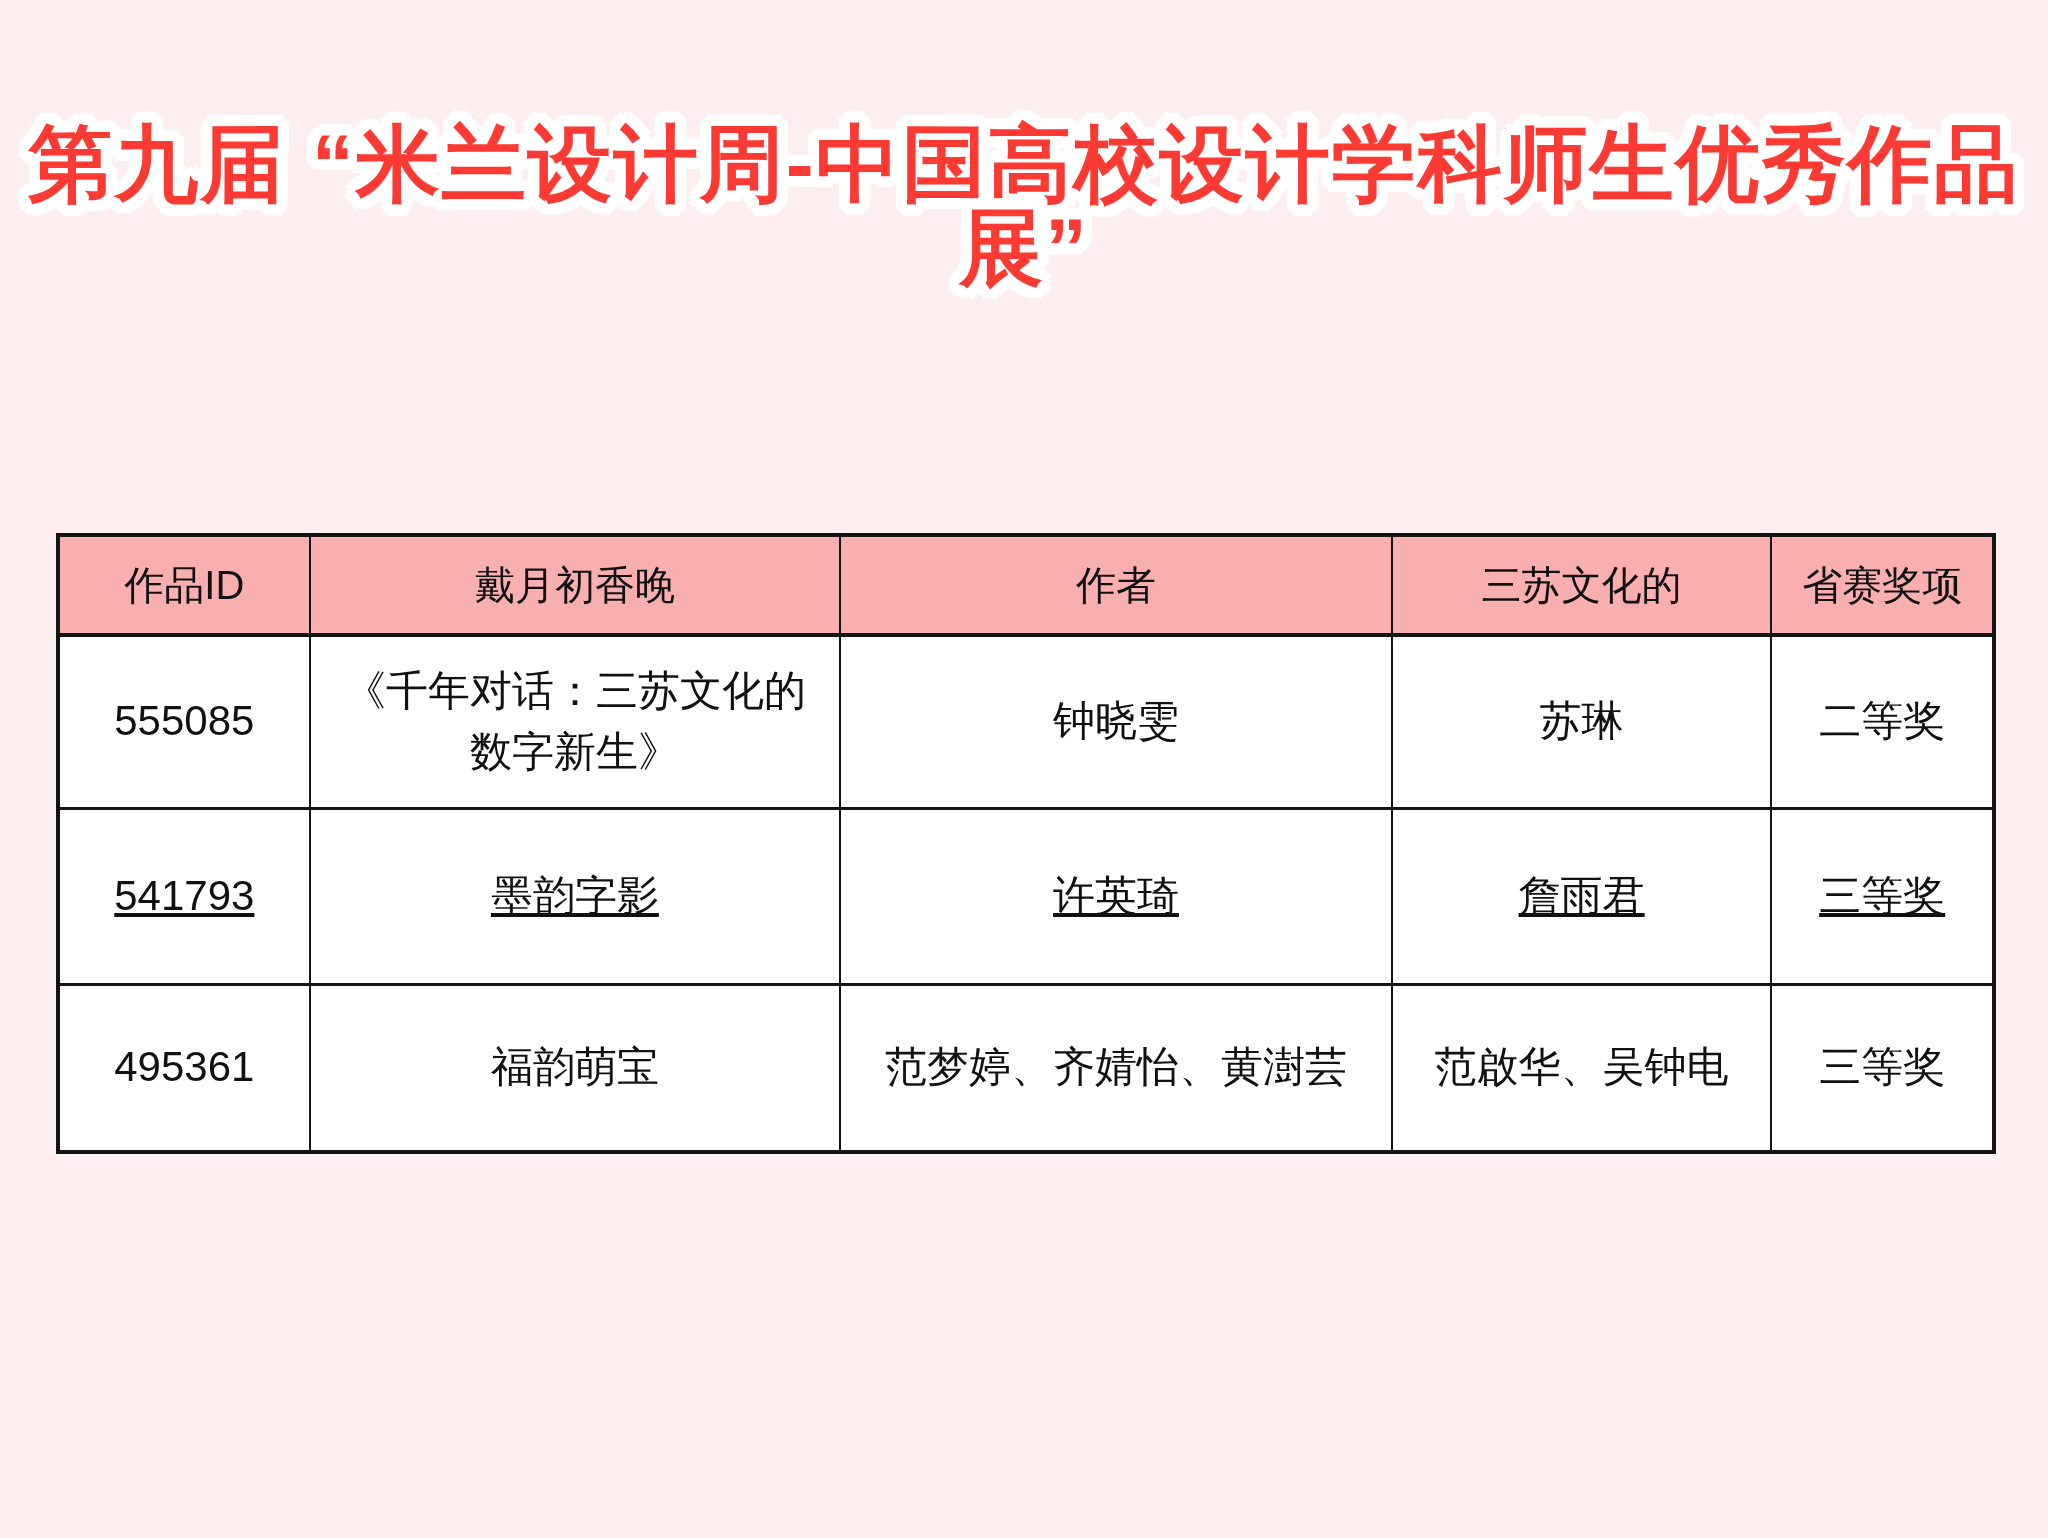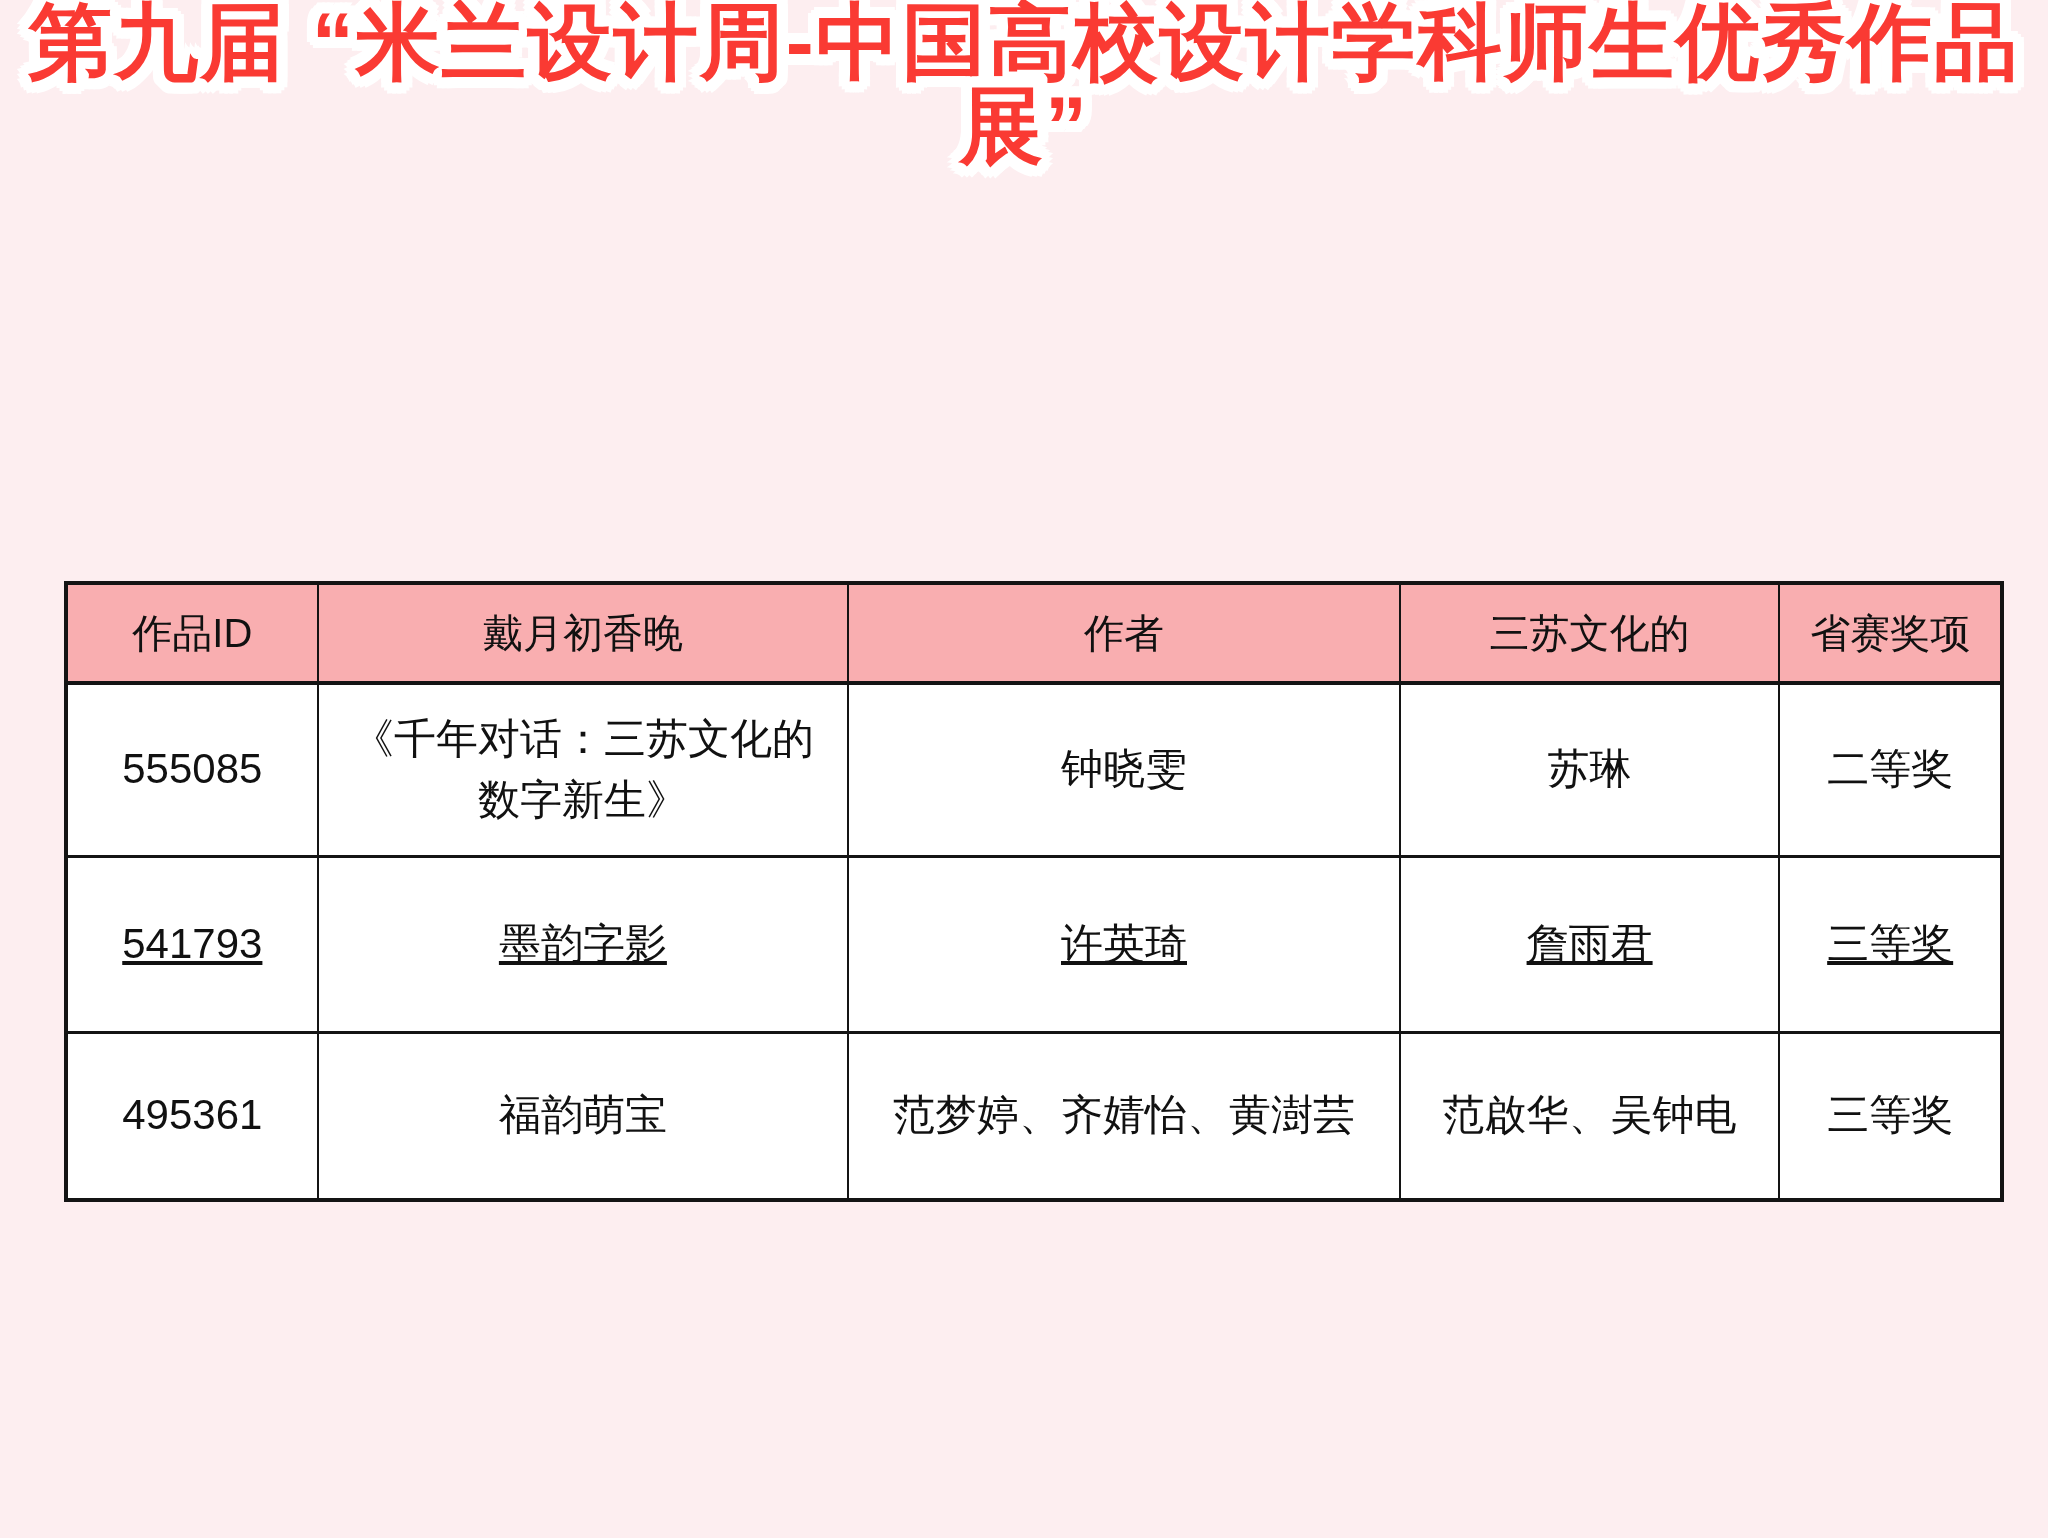--- a/index.html
+++ b/index.html
@@ -13,20 +13,21 @@
   }
 
   .page {
     width: 2048px;
     height: 1538px;
     position: relative;
   }
 
   
   .title-block {
+    padding-top: 122px;
     text-align: center;
   }
 
   .title-line {
     font-size: 84px;
     line-height: 1.0;
     font-weight: 900;
     color: #fa3a33;
     letter-spacing: 2px;
     
@@ -37,24 +38,23 @@
       5px 11px 0 #fff, -5px 11px 0 #fff, 5px -11px 0 #fff, -5px -11px 0 #fff;
   }
 
   .title-line.second {
     margin-top: 96px;
   }
 
   
   .table-wrap {
     position: absolute;
-    left: 64px;
+    left: 56px;
     top: 533px;
     width: 1940px;
-    margin-top: 48px;
   }
 
   table.awards {
     width: 100%;
     border-collapse: collapse;
     table-layout: fixed;
     background: #ffffff;
     border: 4px solid #141414;
     color: #111111;
   }

